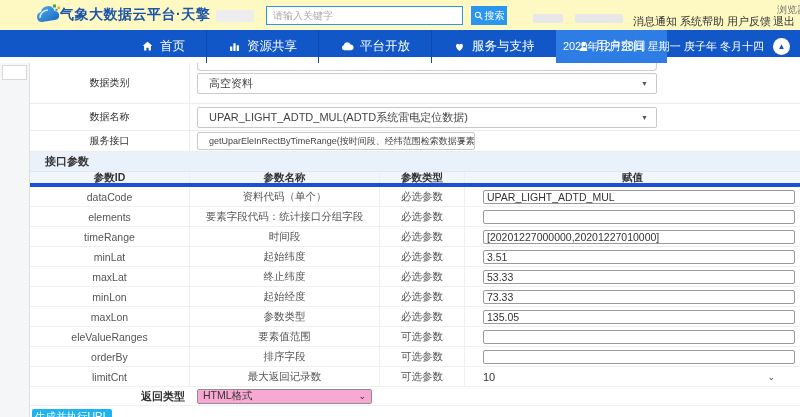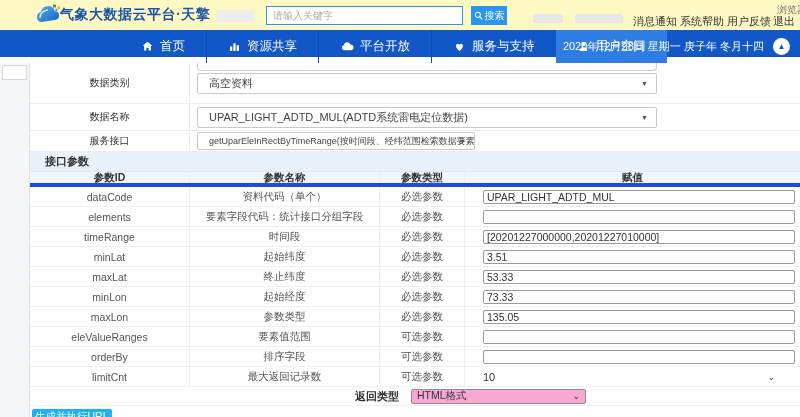--- a/index.html
+++ b/index.html
@@ -65,21 +65,21 @@
           font-size:10.5px; color:#555; }
   .c { display:flex; align-items:center; justify-content:center; border-right:1px solid #efefef; }
   .c1 { width:160px; } .c2 { width:190px; } .c3 { width:85px; }
   .c4 { flex:1; border-right:none; justify-content:flex-start; padding-left:18px; position:relative; }
   .cell-input { width:312px; height:14px; border:1px solid #9a9a9a; border-radius:2px;
                 font-size:10.5px; color:#333; padding:0 3px; outline:none;
                 font-family:"Liberation Sans","DejaVu Sans",sans-serif; }
   .cell-select { display:flex; align-items:center; width:100%; font-size:11px; color:#333; cursor:pointer; }
   .cell-select .chev2 { position:absolute; right:25px; font-size:9px; color:#444; }
 
-  .return-row { height:19px; display:flex; align-items:center; border-bottom:1px solid #f0f0f0;justify-content:center; }
+  .return-row { height:19px; display:flex; align-items:center; border-bottom:1px solid #f0f0f0; }
   .rlabel { width:155px; text-align:right; font-size:11px; font-weight:bold; color:#333; }
   .rselect { margin-left:12px; width:175px; height:15px; border:1px solid #8f8f8f; border-radius:2px;
              display:flex; align-items:center; justify-content:space-between; padding:0 5px;
              font-size:10.5px; color:#333; background:#f9a8d4; cursor:pointer; }
   .rselect .chev3 { font-size:9px; color:#333; }
 
   .submit-btn { margin:2px 0 0 2px; height:16px; background:#1fb2f0; color:#fff; border:none;
                 border-radius:2px; font-size:10.5px; padding:0 3px; cursor:pointer;
                 font-family:"Liberation Sans","DejaVu Sans",sans-serif; }
 </style>

